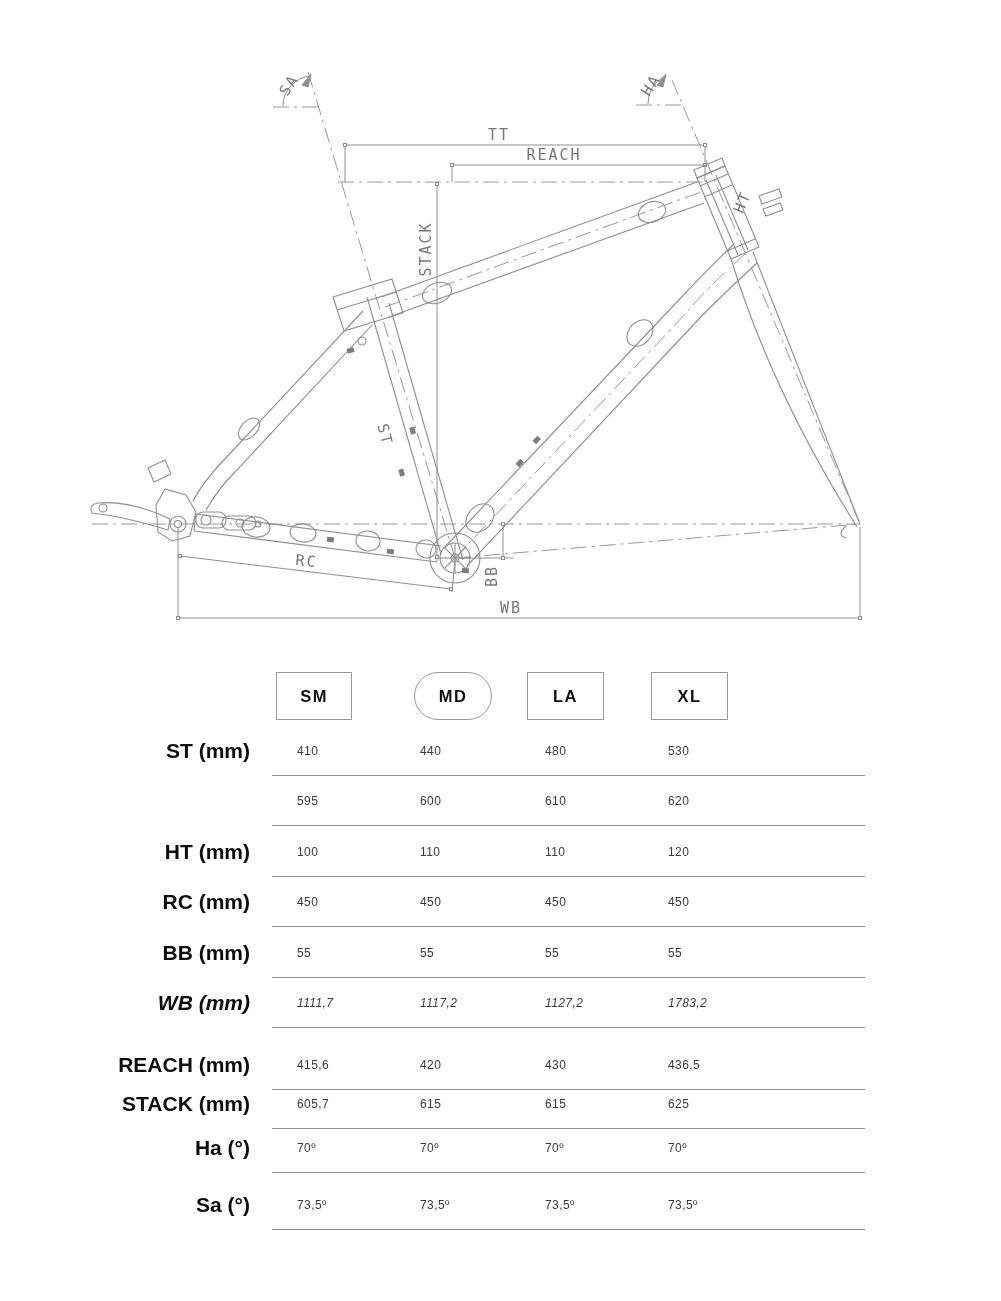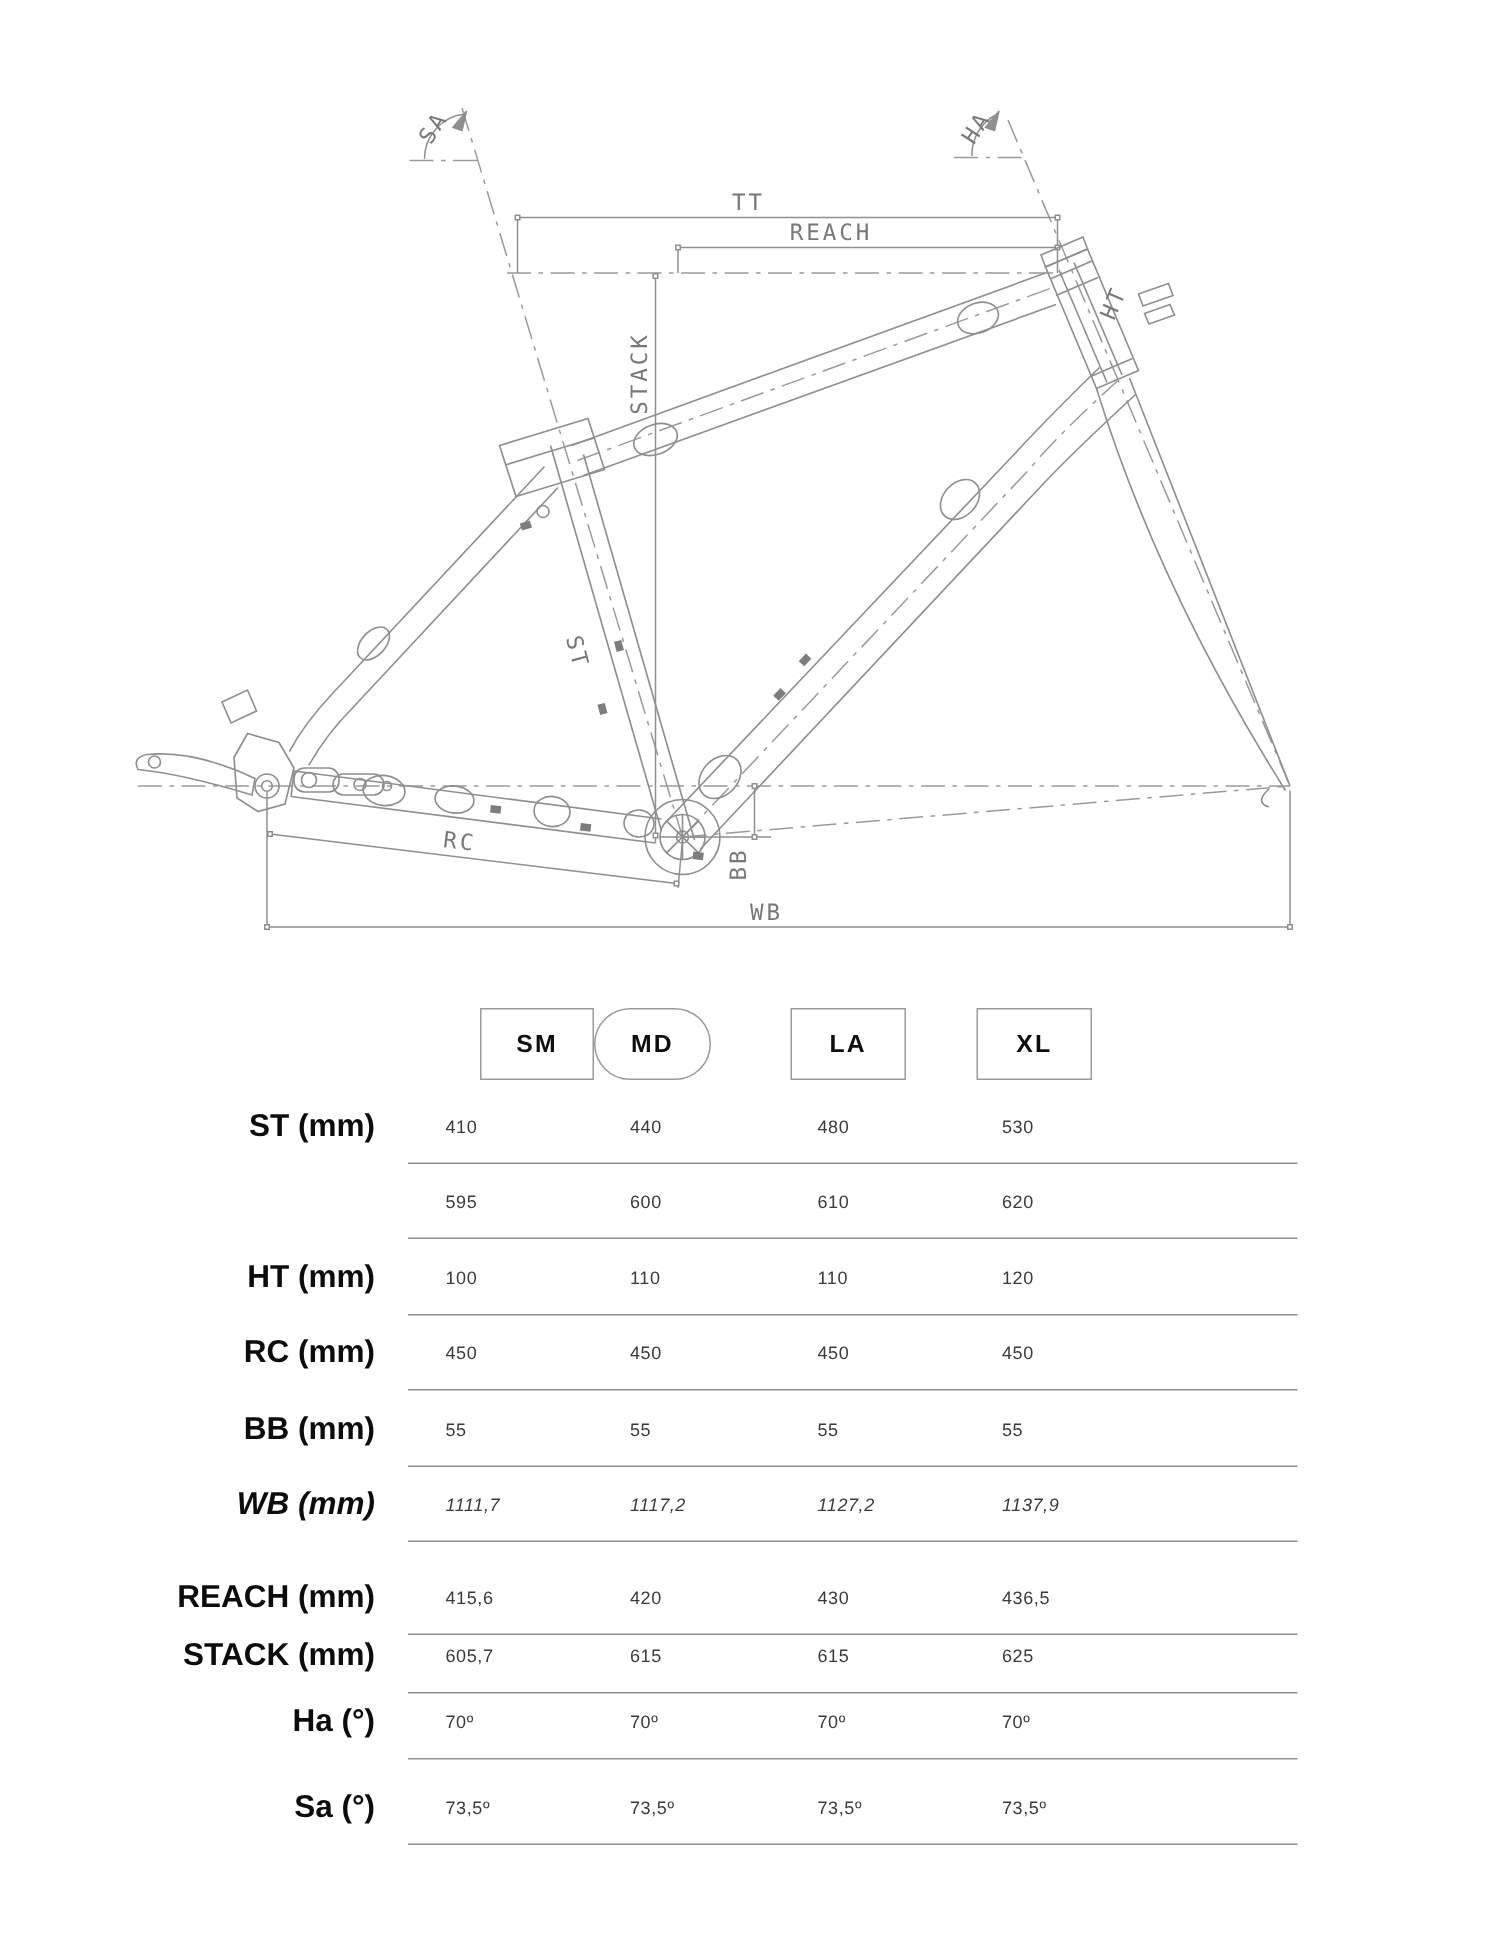--- a/index.html
+++ b/index.html
@@ -187,22 +187,22 @@
       <text class="dimtext" x="306" y="566" text-anchor="middle" transform="rotate(7 306 566)">RC</text>
       <text class="dimtext" x="497" y="576" text-anchor="middle" transform="rotate(-90 497 576)">BB</text>
       <text class="dimtext" x="511" y="613" text-anchor="middle">WB</text>
       <text class="dimtext" x="289" y="90" text-anchor="middle" transform="rotate(-57 289 85)">SA</text>
       <text class="dimtext" x="651" y="90" text-anchor="middle" transform="rotate(-57 651 85)">HA</text>
     </g>
   </svg>
 
   <div>
 
-    <div class="size-box" style="left:276px;width:74px;margin-left:44px;">SM</div>
-    <div class="size-box" style="left:396px;width:76px;border-radius:24px;">MD</div>
+    <div class="size-box" style="left:276px;width:74px;">SM</div>
+    <div class="size-box" style="left:414px;width:76px;border-radius:24px;">MD</div>
     <div class="size-box" style="left:527px;width:75px;">LA</div>
     <div class="size-box" style="left:651px;width:75px;">XL</div>
 
     <div class="g-row" style="top:726px;">
       <span class="lbl">ST (mm)</span>
       <span class="val v0">410</span>
       <span class="val v1">440</span>
       <span class="val v2">480</span>
       <span class="val v3">530</span>
       <i class="rule"></i>
@@ -236,21 +236,21 @@
       <span class="val v1">55</span>
       <span class="val v2">55</span>
       <span class="val v3">55</span>
       <i class="rule"></i>
     </div>
     <div class="g-row" style="top:978px;font-style:italic;">
       <span class="lbl">WB (mm)</span>
       <span class="val v0">1111,7</span>
       <span class="val v1">1117,2</span>
       <span class="val v2">1127,2</span>
-      <span class="val v3">1137,9</span>
+      <span class="val v3">1783,2</span>
       <i class="rule"></i>
     </div>
     <div class="g-row" style="top:1040px;">
       <span class="lbl">REACH (mm)</span>
       <span class="val v0">415,6</span>
       <span class="val v1">420</span>
       <span class="val v2">430</span>
       <span class="val v3">436,5</span>
       <i class="rule"></i>
     </div>

